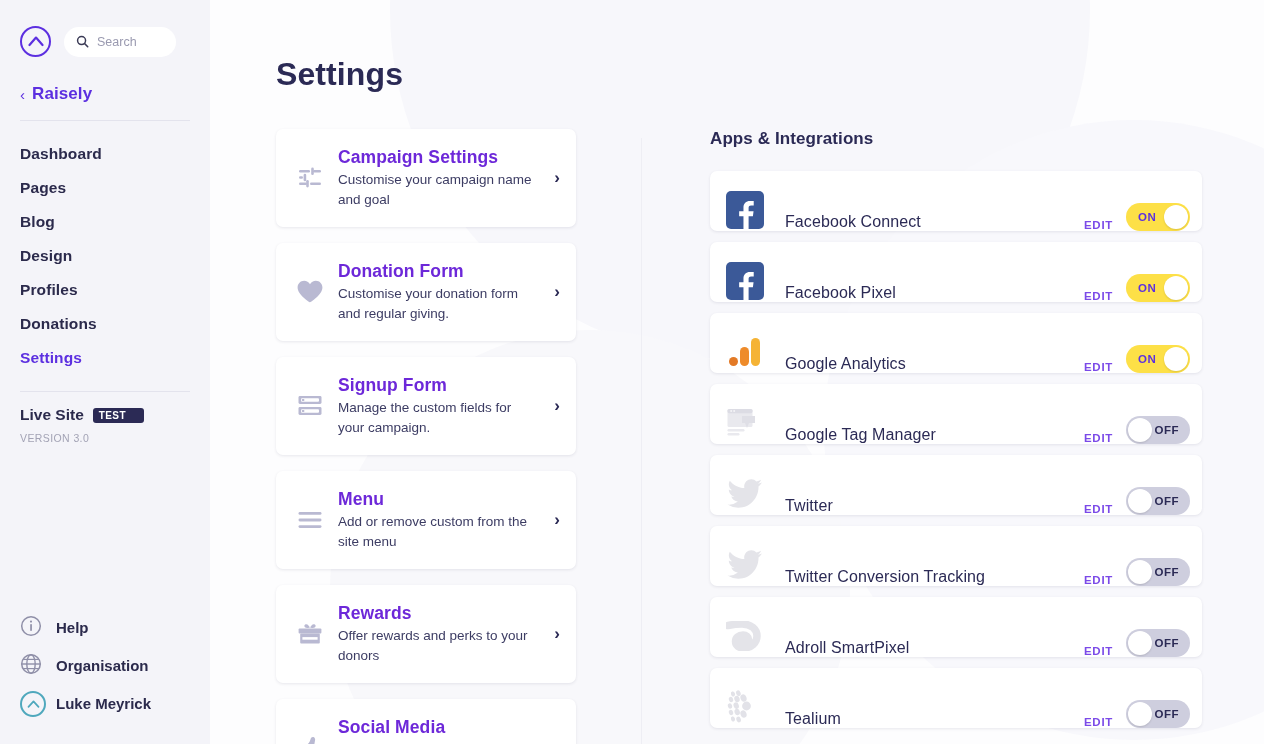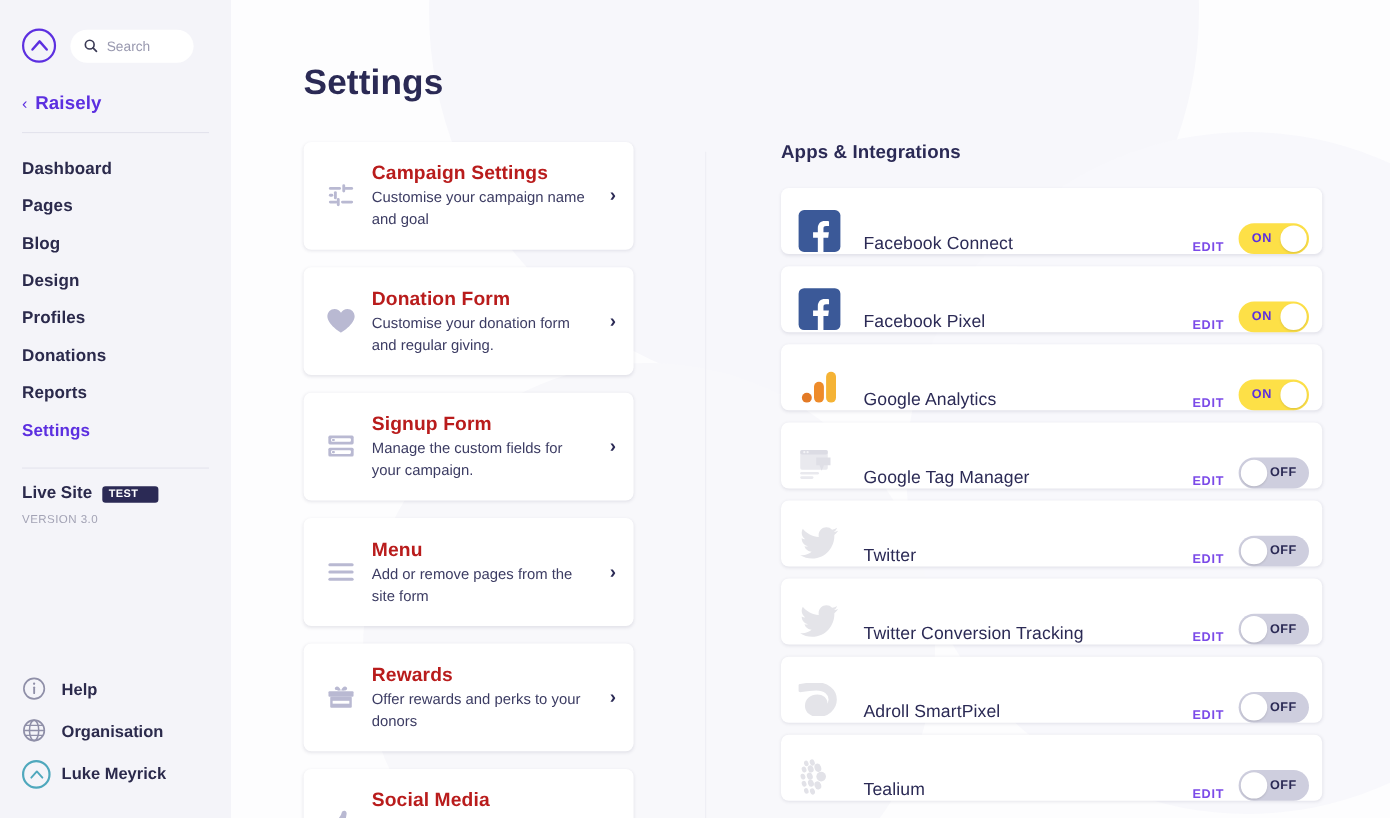--- a/index.html
+++ b/index.html
@@ -124,21 +124,21 @@
     background: #ffffff; border-radius: 7px;
     box-shadow: 0 1px 3px rgba(40,40,80,.10);
     display: flex; align-items: center;
     padding: 17px 16px 17px 14px;
     margin-bottom: 16px; cursor: pointer;
     min-height: 88px;
   }
   .sc-icon { width: 40px; flex: 0 0 40px; line-height: 0; display: flex; justify-content: center; }
   .sc-text { flex: 1 1 auto; padding-left: 8px; }
   .sc-title {
-    font-size: 17.5px; font-weight: bold; color: #b91c1c;
+    font-size: 17.5px; font-weight: bold; color: #6d28d9;
     letter-spacing: .1px; line-height: 22px;
   }
   .sc-desc {
     font-size: 13.5px; color: #3c3c63; line-height: 20px;
     margin-top: 2px; max-width: 200px;
   }
   .sc-chev { flex: 0 0 20px; color: #2b2a55; font-size: 17px; font-weight: bold; text-align: right; }
 
   
   .apps-title {
@@ -217,21 +217,20 @@
 
       <div class="divider"></div>
 
       <div class="nav">
         <div class="nav-item">Dashboard</div>
         <div class="nav-item">Pages</div>
         <div class="nav-item">Blog</div>
         <div class="nav-item">Design</div>
         <div class="nav-item">Profiles</div>
         <div class="nav-item">Donations</div>
-        <div class="nav-item">Reports</div>
         <div class="nav-item active">Settings</div>
       </div>
 
       <div class="divider"></div>
 
       <div class="live-wrap">
         <div class="live-row">
           <span class="live-label">Live Site</span>
           <span class="test-badge">TEST</span>
         </div>
@@ -348,21 +347,21 @@
               <svg width="26" height="20" viewBox="0 0 26 20">
                 <g fill="#b9b9d2">
                   <rect x="1.5" y="2" width="23" height="2.8" rx="1.4"></rect>
                   <rect x="1.5" y="8.6" width="23" height="2.8" rx="1.4"></rect>
                   <rect x="1.5" y="15.2" width="23" height="2.8" rx="1.4"></rect>
                 </g>
               </svg>
             </span>
             <span class="sc-text">
               <span class="sc-title" style="display:block">Menu</span>
-              <span class="sc-desc" style="display:block">Add or remove pages from the site form</span>
+              <span class="sc-desc" style="display:block">Add or remove custom from the site menu</span>
             </span>
             <span class="sc-chev">›</span>
           </div>
 
           <div class="setting-card">
             <span class="sc-icon">
               <svg width="26" height="24" viewBox="0 0 26 24">
                 <g fill="#b9b9d2">
                   <path d="M9.3 2.2c1.6 0 3 2 3.6 3.6-1.8.3-4.3.2-5.2-.9-.7-.9-.2-2.2.9-2.6a1.9 1.9 0 0 1 .7-.1z"></path>
                   <path d="M16.7 2.2c-1.6 0-3 2-3.6 3.6 1.8.3 4.3.2 5.2-.9.7-.9.2-2.2-.9-2.6a1.9 1.9 0 0 0-.7-.1z"></path>

